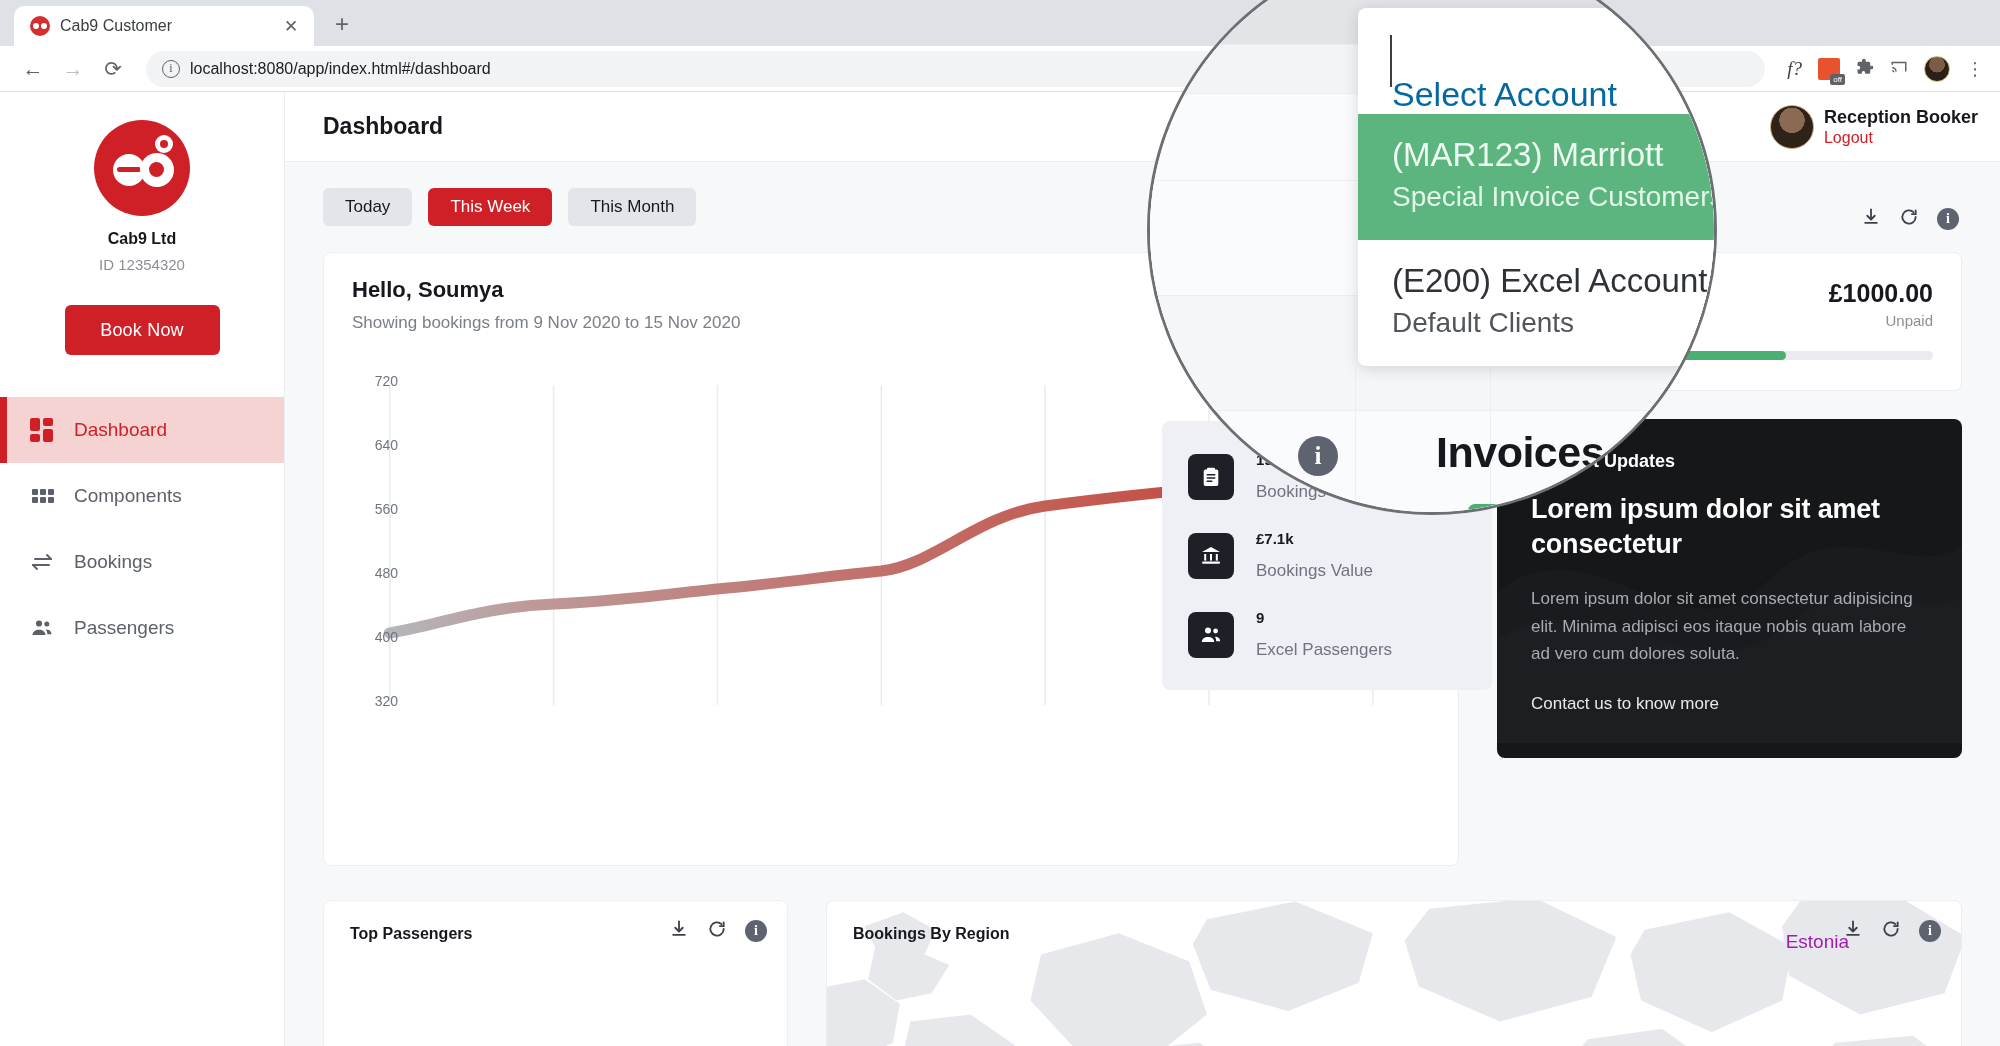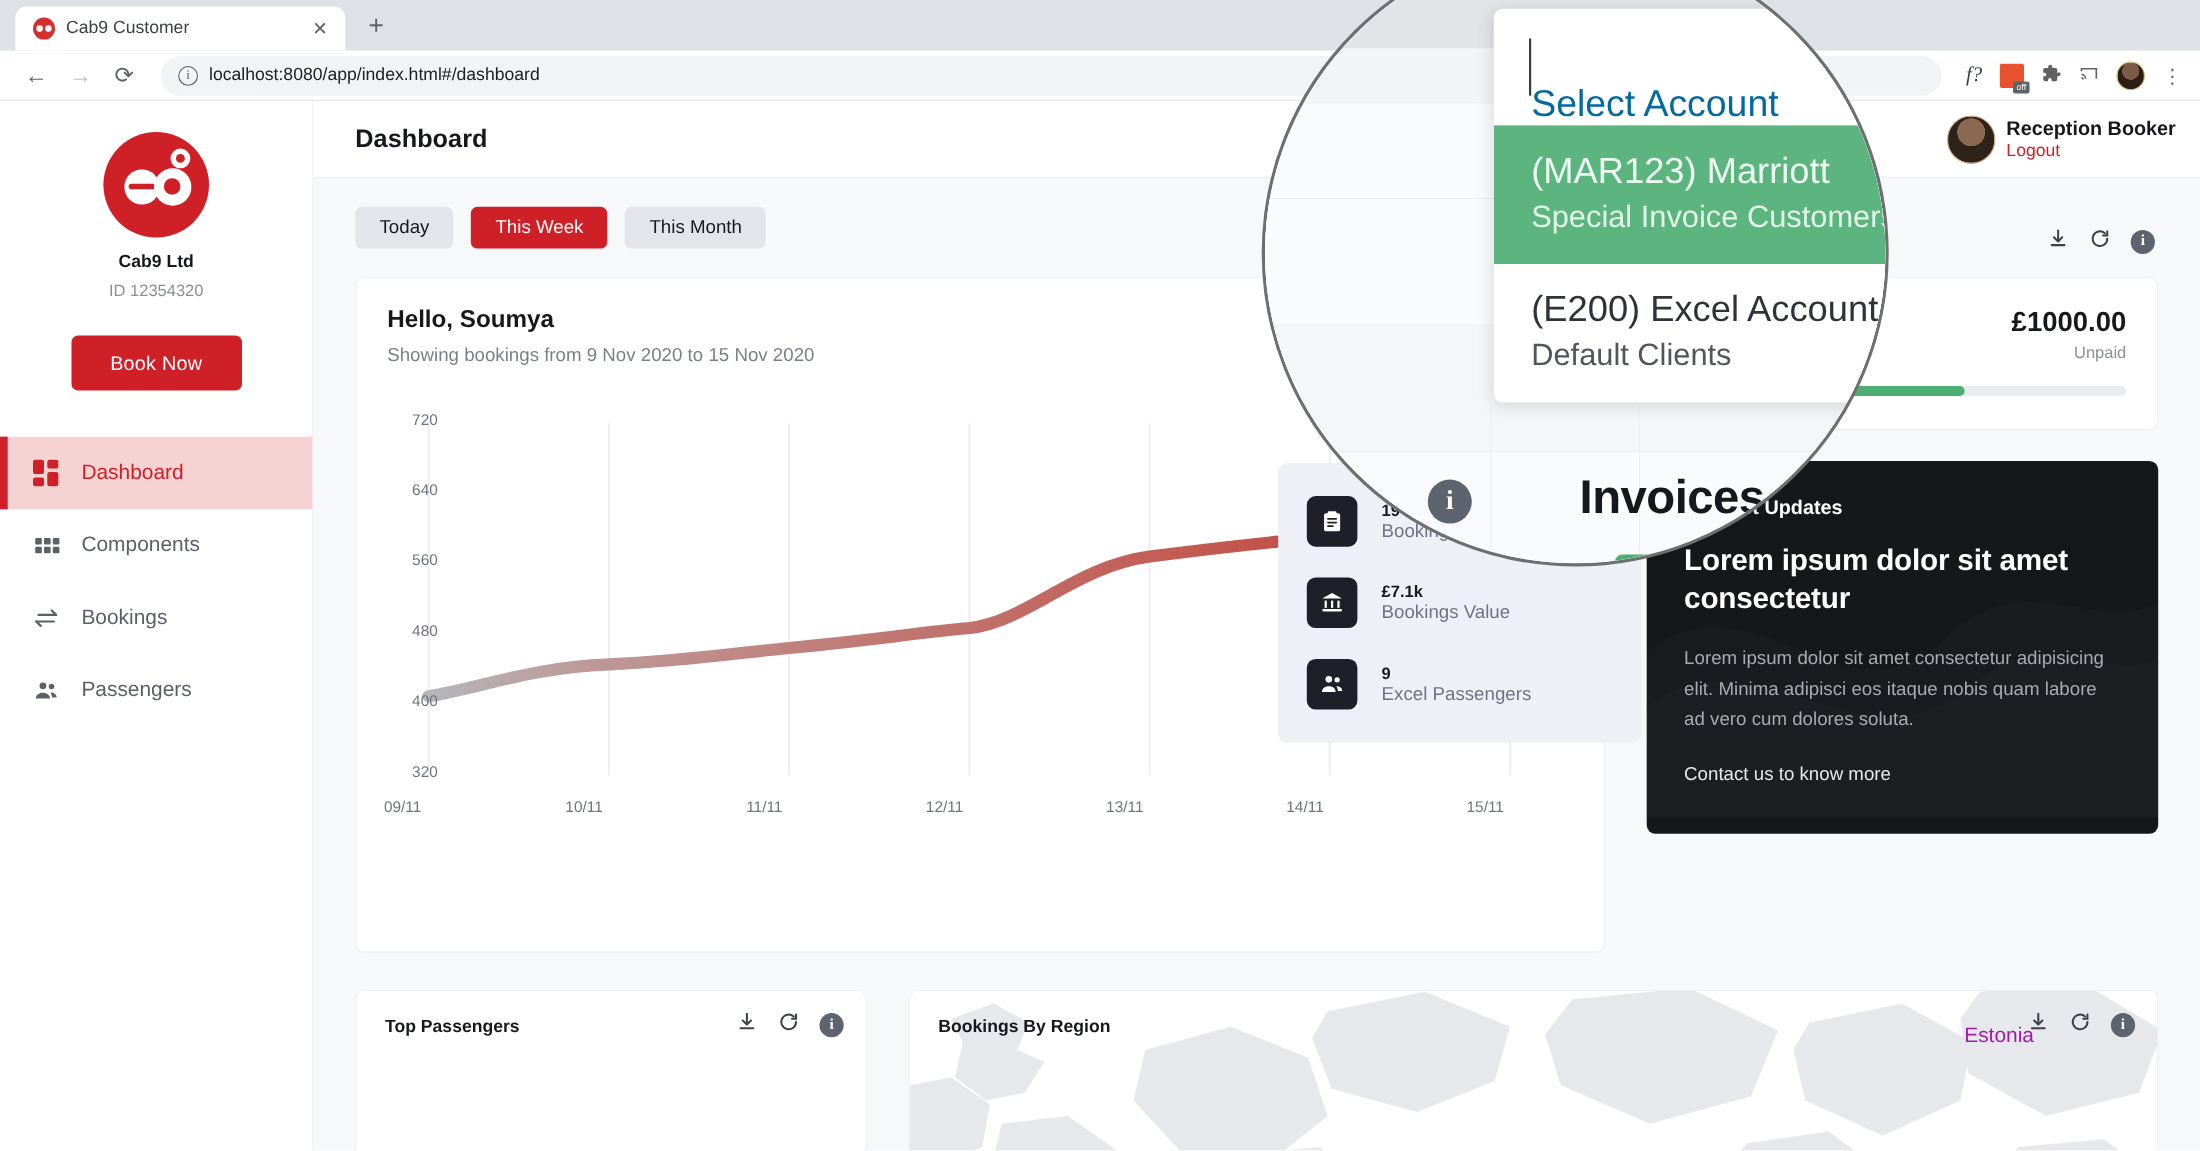--- a/index.html
+++ b/index.html
@@ -212,21 +212,21 @@
     background: #eef0f5; border-radius: 8px; padding: 30px 26px;
     display: flex; flex-direction: column; gap: 28px; z-index: 4;
   }
   .stat { display: flex; align-items: center; gap: 22px; }
   .stat-ic {
     width: 46px; height: 46px; border-radius: 8px; background: #1d2026;
     display: flex; align-items: center; justify-content: center;
     color: #fff; flex: 0 0 auto;
   }
   .stat-val { font-size: 15px; font-weight: 700; color: #16181d; }
-  .stat-lbl { font-size: 17px; color: #6e7480; margin-top: 0; }
+  .stat-lbl { font-size: 17px; color: #6e7480; margin-top: 14px; }
 
   
   .inv-card { padding: 26px 28px 30px; }
   .inv-row { display: flex; align-items: flex-start; justify-content: space-between; }
   .inv-title { font-size: 29px; font-weight: 700; color: #16181d; letter-spacing: -.3px; }
   .inv-amt { font-size: 25px; font-weight: 700; color: #16181d; text-align: right; }
   .inv-sub { font-size: 15px; color: #8b9097; text-align: right; margin-top: 4px; }
   .inv-bar { margin-top: 22px; height: 9px; border-radius: 5px; background: #e9ebef; overflow: hidden; }
   .inv-bar > span { display: block; height: 100%; border-radius: 5px; background: #4caf72; }
 
@@ -489,29 +489,20 @@
 
               <div style="position:absolute;left:-10px;top:0;width:60px;height:330px;font-size:14px;color:#6e7480;">
                 <span style="position:absolute;right:4px;top:-2px">720</span>
                 <span style="position:absolute;right:4px;top:62px">640</span>
                 <span style="position:absolute;right:4px;top:126px">560</span>
                 <span style="position:absolute;right:4px;top:190px">480</span>
                 <span style="position:absolute;right:4px;top:254px">400</span>
                 <span style="position:absolute;right:4px;top:318px">320</span>
               </div>
 
-              <div style="position:absolute;left:0;right:0;top:350px;height:24px;font-size:14px;color:#6e7480;">
-                <span style="position:absolute;left:1.3%;transform:translateX(-50%)">09/11</span>
-                <span style="position:absolute;left:16.6%;transform:translateX(-50%)">10/11</span>
-                <span style="position:absolute;left:31.8%;transform:translateX(-50%)">11/11</span>
-                <span style="position:absolute;left:47.0%;transform:translateX(-50%)">12/11</span>
-                <span style="position:absolute;left:62.2%;transform:translateX(-50%)">13/11</span>
-                <span style="position:absolute;left:77.4%;transform:translateX(-50%)">14/11</span>
-                <span style="position:absolute;left:92.6%;transform:translateX(-50%)">15/11</span>
-              </div>
 
               <div class="stats">
                 <div class="stat">
                   <span class="stat-ic">
                     <svg width="24" height="24" viewBox="0 0 24 24" fill="#fff">
                         <path d="M9 2.8h6a1 1 0 0 1 1 1v.7h1.6A1.7 1.7 0 0 1 19.3 6v13.3a1.7 1.7 0 0 1-1.7 1.7H6.4a1.7 1.7 0 0 1-1.7-1.7V6a1.7 1.7 0 0 1 1.7-1.5H8v-.7a1 1 0 0 1 1-1Z"></path>
                         <g fill="#1d2026">
                           <rect x="7.5" y="9" width="9" height="1.5" rx=".7"></rect>
                           <rect x="7.5" y="12.3" width="9" height="1.5" rx=".7"></rect>
                           <rect x="7.5" y="15.6" width="6" height="1.5" rx=".7"></rect>

